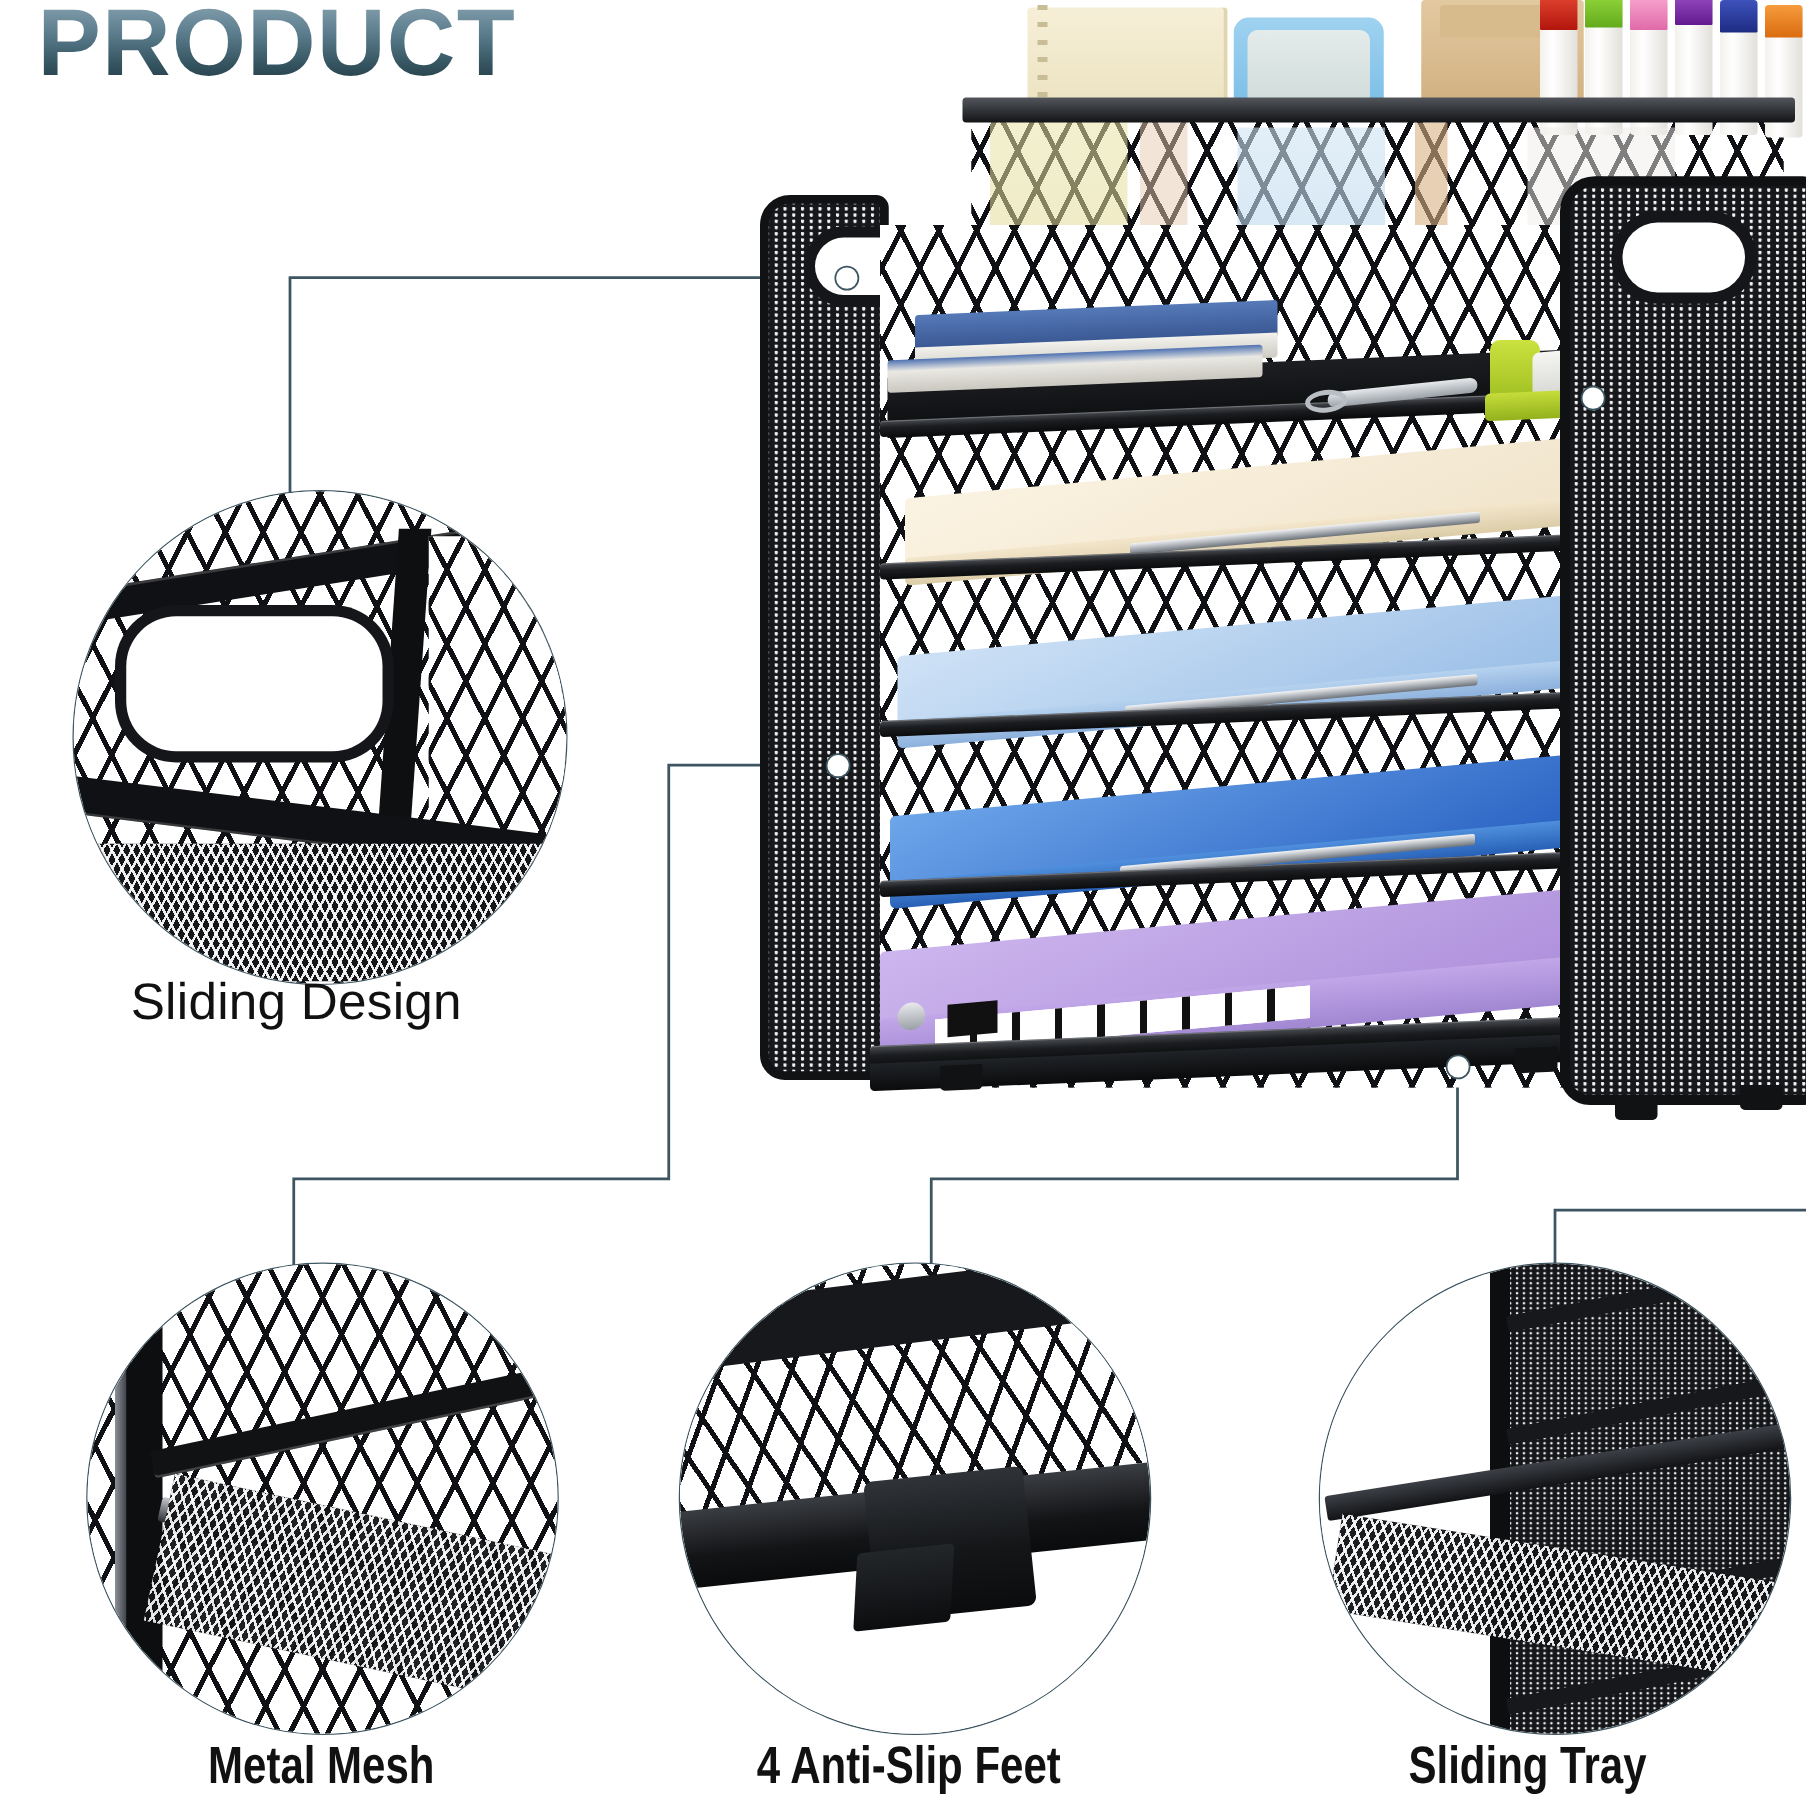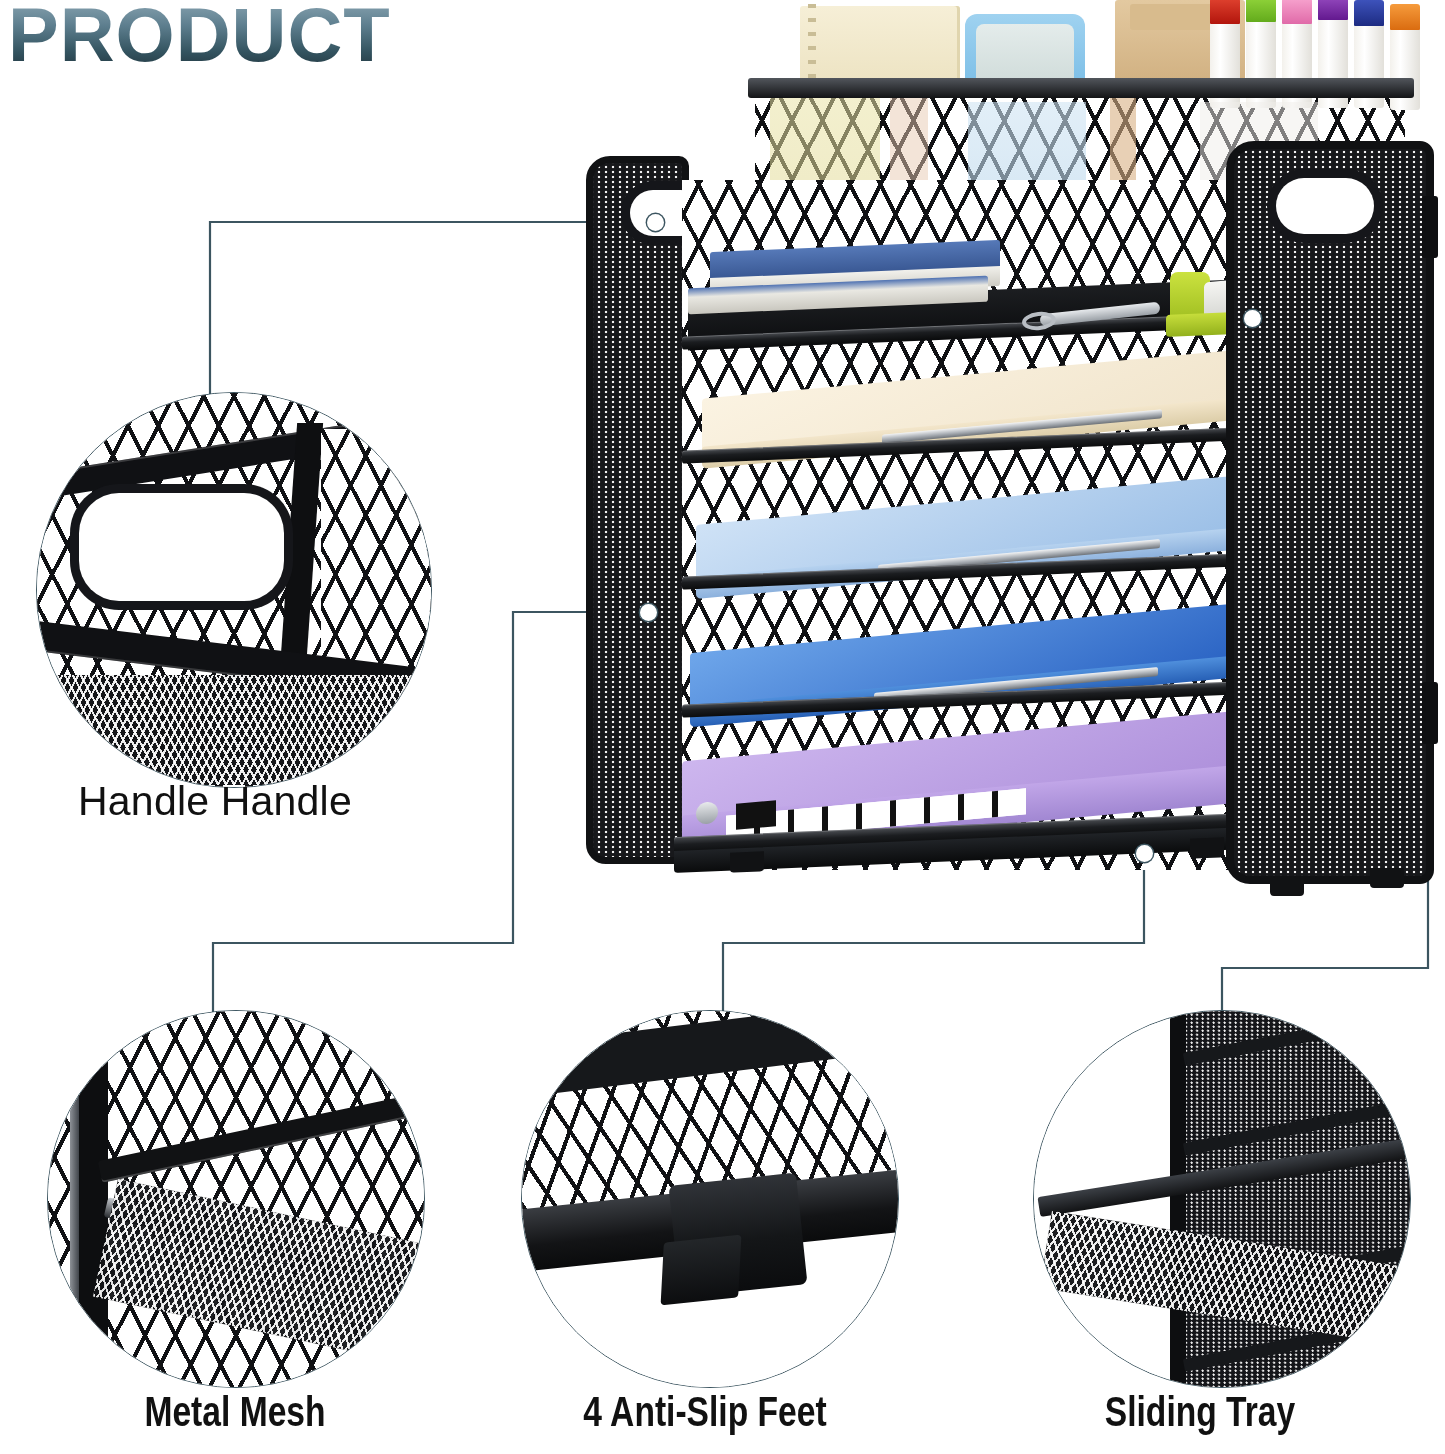--- a/index.html
+++ b/index.html
@@ -1,18 +1,18 @@
 <!DOCTYPE html>
 <html><head>
 <meta charset="utf-8">
 <style>
   html,body{margin:0;padding:0;background:#ffffff;}
   body{width:1445px;height:1454px;position:relative;overflow:hidden;
        font-family:"Liberation Sans","DejaVu Sans",sans-serif;}
-  .stage{position:absolute;inset:0;}
+  .stage{position:absolute;inset:0;margin-left:22px;}
 
   
   #title-block{position:absolute;left:8px;top:-4px;}
   #title-product{
     font-size:76px;font-weight:bold;letter-spacing:1px;line-height:1.02;
     background:linear-gradient(180deg,#8fa9b6 0%,#5d7e8e 38%,#33535f 72%,#20333c 100%);
     -webkit-background-clip:text;background-clip:text;color:transparent;
     -webkit-text-fill-color:transparent;
     text-shadow:none;margin:0;
   }
@@ -317,18 +317,18 @@
 
     <div style="position:absolute;left:700px;top:826px;width:34px;height:20px;background:#111214;border-radius:0 0 4px 4px;"></div>
     <div style="position:absolute;left:800px;top:818px;width:34px;height:20px;background:#111214;border-radius:0 0 4px 4px;"></div>
   </div>
 
   <div class="dot" style="left:647px;top:214px;"></div>
   <div class="dot" style="left:640px;top:604px;"></div>
   <div class="dot" style="left:1136px;top:845px;"></div>
   <div class="dot" style="left:1244px;top:310px;"></div>
 
-  <div class="calloutLabel" id="label-handle">Handle Handle</div>
+  <div class="calloutLabel" id="label-handle">Sliding Design</div>
   <div class="calloutLabel lbl-condensed" id="label-mesh">Metal Mesh</div>
   <div class="calloutLabel lbl-condensed" id="label-feet">4 Anti-Slip Feet</div>
   <div class="calloutLabel lbl-condensed" id="label-tray">Sliding Tray</div>
 
 </div>
 
 </body></html>

